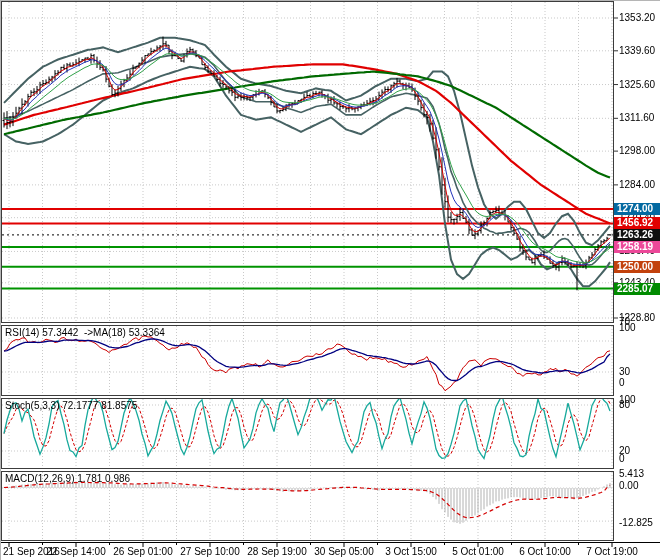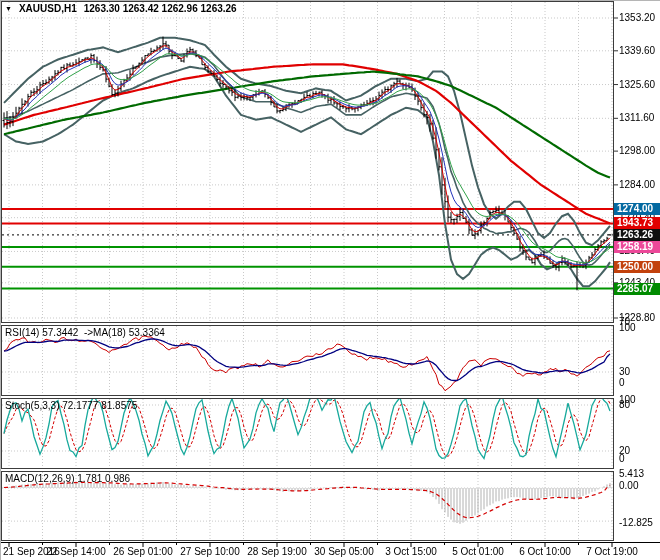--- a/index.html
+++ b/index.html
@@ -183,25 +183,20 @@
       <line x1="376.5" y1="541" x2="376.5" y2="544" stroke="#000" stroke-width="1"></line>
       <line x1="410" y1="541" x2="410" y2="546" stroke="#000" stroke-width="1"></line>
       <line x1="443.5" y1="541" x2="443.5" y2="544" stroke="#000" stroke-width="1"></line>
       <line x1="477" y1="541" x2="477" y2="546" stroke="#000" stroke-width="1"></line>
       <line x1="510.5" y1="541" x2="510.5" y2="544" stroke="#000" stroke-width="1"></line>
       <line x1="544" y1="541" x2="544" y2="546" stroke="#000" stroke-width="1"></line>
       <line x1="577.5" y1="541" x2="577.5" y2="544" stroke="#000" stroke-width="1"></line>
       <line x1="611" y1="541" x2="611" y2="546" stroke="#000" stroke-width="1"></line>
     </svg>
 
-  <div class="title">
-    <span class="tri">▼</span>
-    <span>XAUUSD,H1</span>
-    <span>1263.30 1263.42 1262.96 1263.26</span>
-  </div>
 
   <div class="indlab" style="top:326px">RSI(14) 57.3442  -&gt;MA(18) 53.3364</div>
   <div class="indlab" style="top:399px">Stoch(5,3,3) 72.1777 81.8575</div>
   <div class="indlab" style="top:472px">MACD(12,26,9) 1.781 0.986</div>
 
 <div class="ylab" style="top: 12px; left: 618px;">1353.20</div>
     <div class="ylab" style="top: 45px; left: 618px;">1339.60</div>
     <div class="ylab" style="top: 79px; left: 618px;">1325.60</div>
     <div class="ylab" style="top: 112px; left: 618px;">1311.60</div>
     <div class="ylab" style="top: 145px; left: 618px;">1298.00</div>
@@ -225,18 +220,18 @@
     <div class="xlab" style="top: 545px; left: 75px;">22 Sep 14:00</div>
     <div class="xlab" style="top: 545px; left: 142px;">26 Sep 01:00</div>
     <div class="xlab" style="top: 545px; left: 209px;">27 Sep 10:00</div>
     <div class="xlab" style="top: 545px; left: 276px;">28 Sep 19:00</div>
     <div class="xlab" style="top: 545px; left: 343px;">30 Sep 05:00</div>
     <div class="xlab" style="top: 545px; left: 410px;">3 Oct 15:00</div>
     <div class="xlab" style="top: 545px; left: 477px;">5 Oct 01:00</div>
     <div class="xlab" style="top: 545px; left: 544px;">6 Oct 10:00</div>
     <div class="xlab" style="top: 545px; left: 611px;">7 Oct 19:00</div>
     <div class="badge" style="top: 202px; left: 613px; background: #0369a1;">1274.00</div>
-    <div class="badge" style="top: 216px; left: 613px; background: rgb(225, 0, 0);">1943.73</div>
+    <div class="badge" style="top: 216px; left: 613px; background: rgb(225, 0, 0);">1456.92</div>
     <div class="badge" style="top: 228px; left: 613px; background: rgb(16, 16, 16);">1263.26</div>
     <div class="badge" style="top: 240px; left: 613px; background: #ec4899;">1258.19</div>
     <div class="badge" style="top: 260px; left: 613px; background: #c2410c;">1250.00</div>
     <div class="badge" style="top: 282px; left: 613px; background: rgb(0, 139, 0);">2285.07</div>
   </div>
 
 </body></html>

